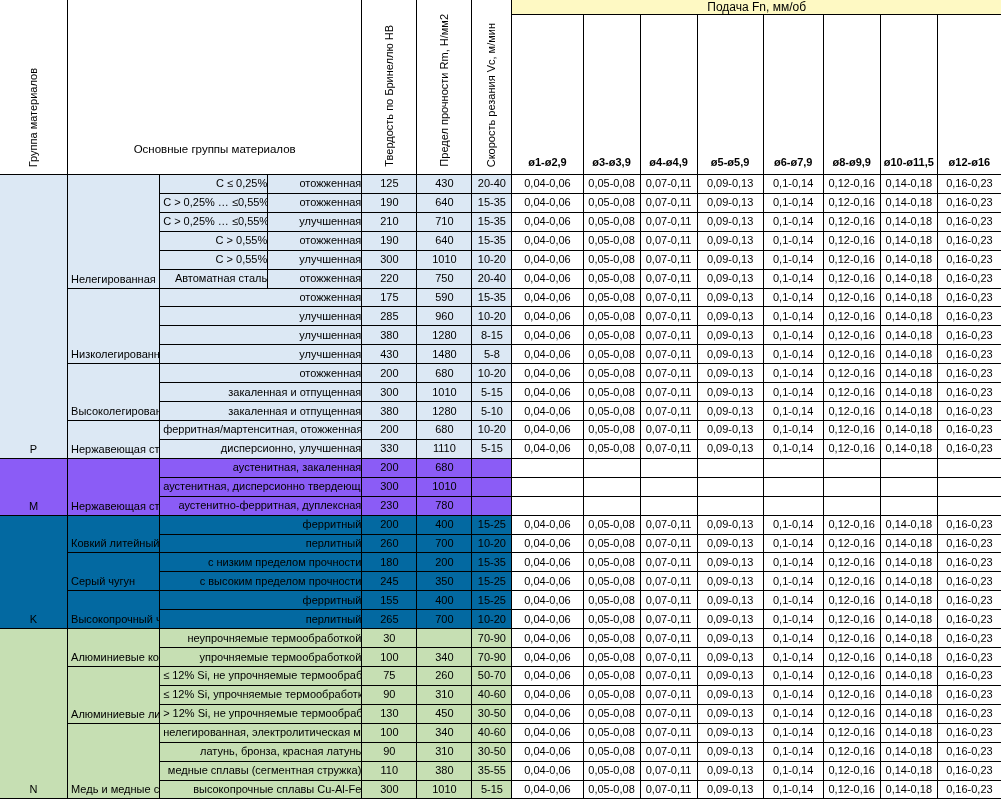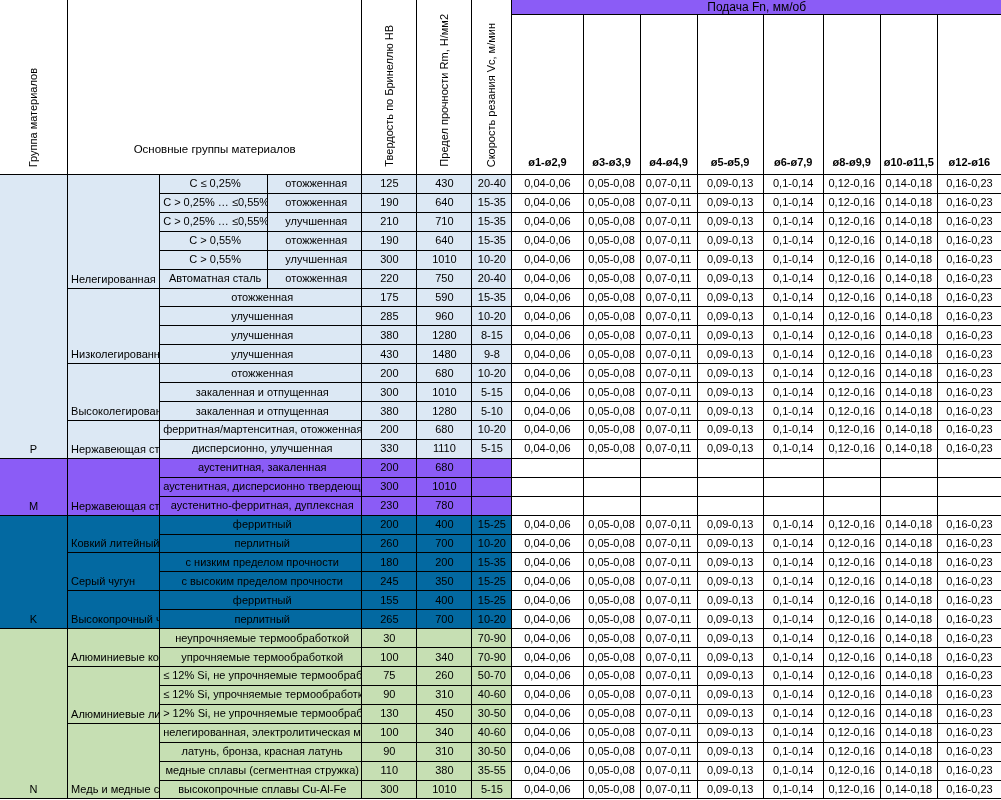--- a/index.html
+++ b/index.html
@@ -18,24 +18,24 @@
   thead tr.title-row{height:15px;}
   thead tr.feed-cols-row{height:160px;}
   tbody tr{height:18.93px;}
 
   .vhead{vertical-align:bottom;text-align:center;padding-bottom:4px;background:#fff;}
   .vtext{
     display:inline-block;writing-mode:vertical-rl;transform:rotate(180deg);
     white-space:nowrap;font-size:11px;line-height:13px;
   }
   .main-head{vertical-align:bottom;text-align:center;padding-bottom:18px;font-size:11.5px;background:#fff;}
-  .podacha{text-align:center;vertical-align:middle;font-size:12px;background:#8b5cf6;}
+  .podacha{text-align:center;vertical-align:middle;font-size:12px;background:#fef9c3;}
   .feed-head{vertical-align:bottom;font-weight:bold;padding-bottom:5px;background:#fff;}
 
-  .txt{text-align:center;padding-left:3px;white-space:nowrap;}
+  .txt{text-align:right;padding-left:3px;white-space:nowrap;}
   .num{text-align:center;white-space:nowrap;}
   .cat-cell{vertical-align:bottom;text-align:left;padding-left:3px;padding-bottom:2px;white-space:nowrap;}
   .group-cell{vertical-align:bottom;text-align:center;padding-bottom:2px;}
   .feed-cell{background:#fff;}
 </style>
 <style>.bg-P{background-color:#DCE8F4;}
 .bg-M{background-color:#8b5cf6;}
 .bg-K{background-color:#0369a1;}
 .bg-N{background-color:#C6DFB3;}</style></head>
 <body>
@@ -220,21 +220,21 @@
           <td class="num feed-cell">0,09-0,13</td>
           <td class="num feed-cell">0,1-0,14</td>
           <td class="num feed-cell">0,12-0,16</td>
           <td class="num feed-cell">0,14-0,18</td>
           <td class="num feed-cell">0,16-0,23</td>
         </tr>
         <tr>
           <td class="txt bg-P" colspan="2">улучшенная</td>
           <td class="num bg-P">430</td>
           <td class="num bg-P">1480</td>
-          <td class="num bg-P">9-8</td>
+          <td class="num bg-P">5-8</td>
           <td class="num feed-cell">0,04-0,06</td>
           <td class="num feed-cell">0,05-0,08</td>
           <td class="num feed-cell">0,07-0,11</td>
           <td class="num feed-cell">0,09-0,13</td>
           <td class="num feed-cell">0,1-0,14</td>
           <td class="num feed-cell">0,12-0,16</td>
           <td class="num feed-cell">0,14-0,18</td>
           <td class="num feed-cell">0,16-0,23</td>
         </tr>
         <tr>

